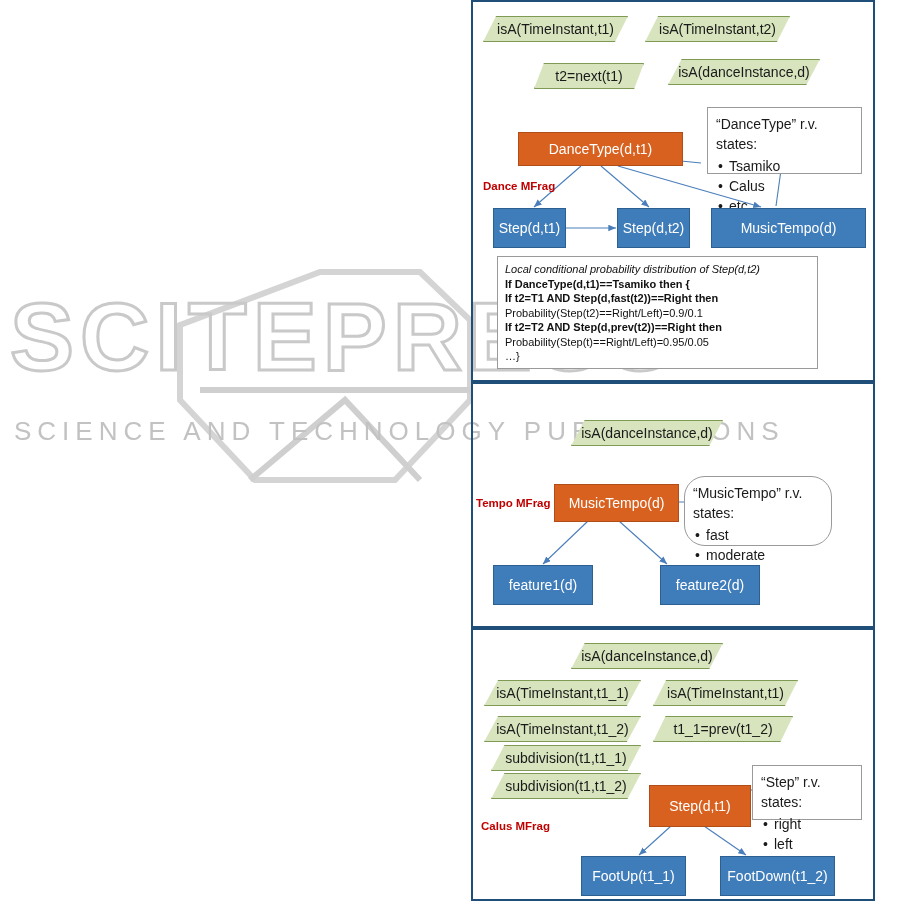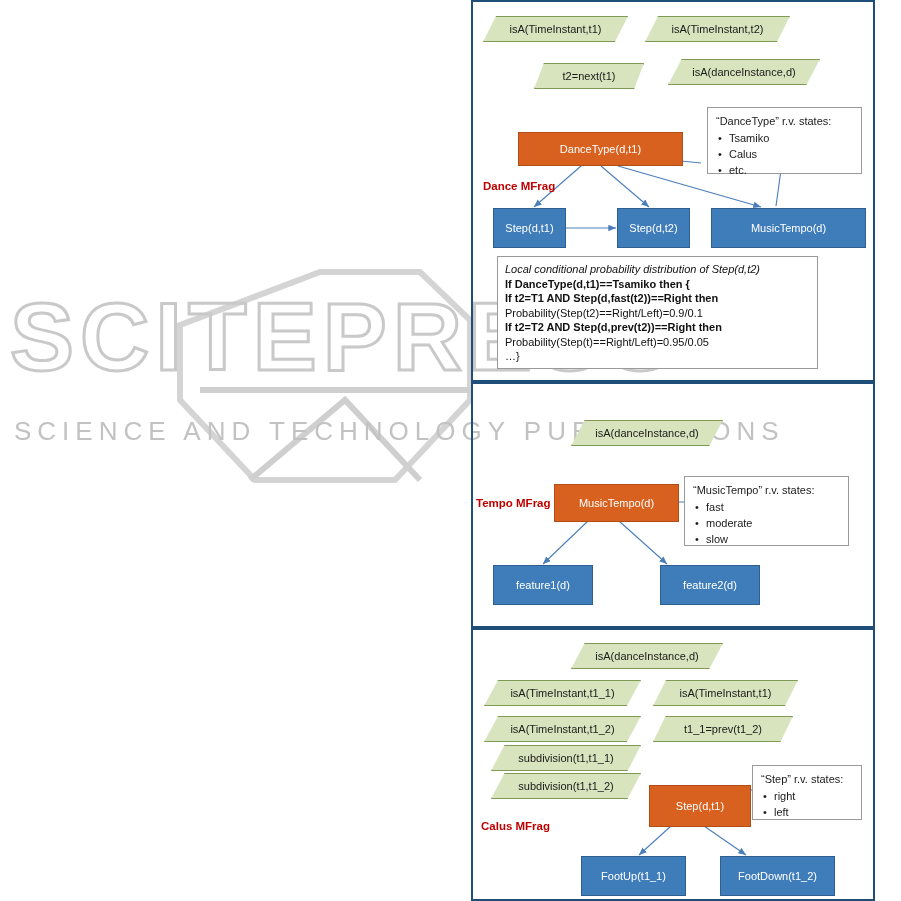--- a/index.html
+++ b/index.html
@@ -57,21 +57,21 @@
   }
 
   
   .node {
     position: absolute;
     box-sizing: border-box;
     display: flex;
     align-items: center;
     justify-content: center;
     text-align: left;
-    font-size: 11px;
+    font-size: 14px;
     color: #ffffff;
     z-index: 4;
     line-height: 1.15;
   }
   .ctx {
     color: #1a1a1a;
     background: #d7e4bd;
     border: 1px solid #7f9a55;
     
     clip-path: polygon(9% 0%, 100% 0%, 91% 100%, 0% 100%);
@@ -83,21 +83,21 @@
   }
   .input {
     background: #d9611f;
     border: 1px solid #b14d16;
   }
   .statebox {
     position: absolute;
     box-sizing: border-box;
     background: #ffffff;
     border: 1px solid #9a9a9a;
-    font-size: 11px;
+    font-size: 14px;
     color: #1a1a1a;
     padding: 6px 8px;
     z-index: 4;
     line-height: 1.45;
   }
   .statebox .title { margin-bottom: 1px; }
   .statebox ul { margin: 0; padding-left: 13px; list-style: none; }
   .statebox li { position: relative; }
   .statebox li:before {
     content: "\2022";
@@ -204,21 +204,21 @@
     <div>Probability(Step(t)==Right/Left)=0.95/0.05</div>
     <div>…}</div>
   </div>
 
   <div class="node ctx" style="left:100px; top:420px; width:152px; height:26px;">isA(danceInstance,d)</div>
 
   <div class="mfrag-label" style="left:5px; top:497px;">Tempo MFrag</div>
 
   <div class="node input" style="left:83px; top:484px; width:125px; height:38px;">MusicTempo(d)</div>
 
-  <div class="statebox" style="left:213px; top:476px; width:165px; height:70px;">
+  <div class="statebox" style="left:213px; top:476px; width:148px; height:70px;border-radius:21px;">
     <div class="title">“MusicTempo” r.v. states:</div>
     <ul>
       <li>fast</li>
       <li>moderate</li>
       <li>slow</li>
     </ul>
   </div>
 
   <div class="node resident" style="left:22px;  top:565px; width:100px; height:40px;">feature1(d)</div>
   <div class="node resident" style="left:189px; top:565px; width:100px; height:40px;">feature2(d)</div>

